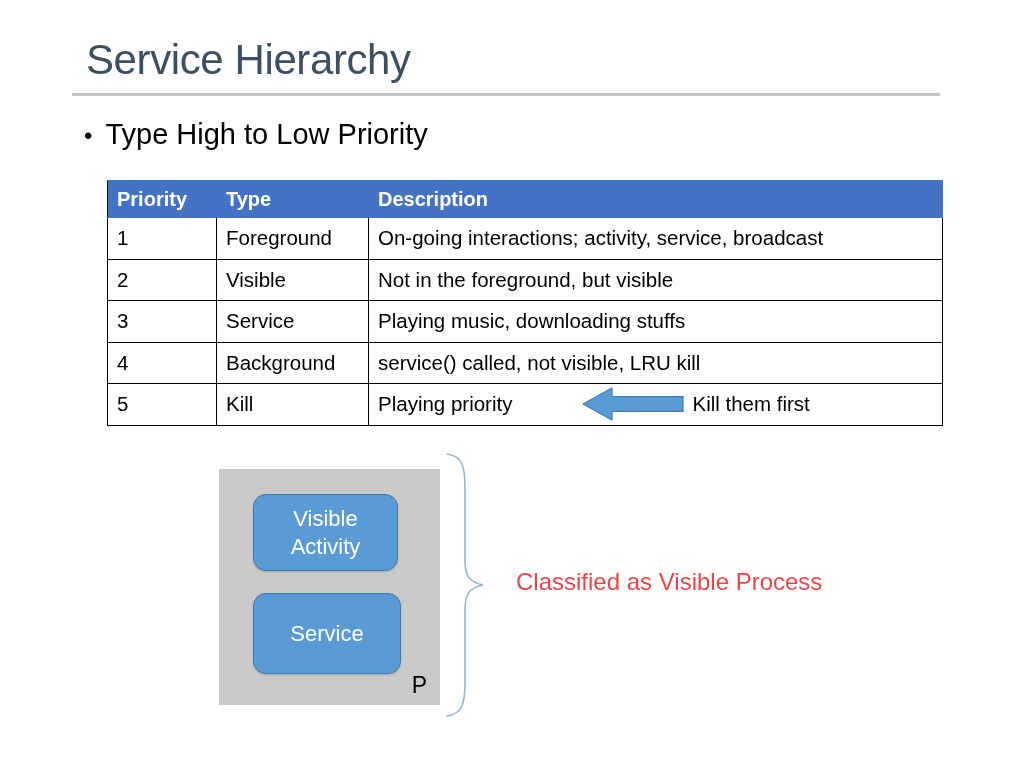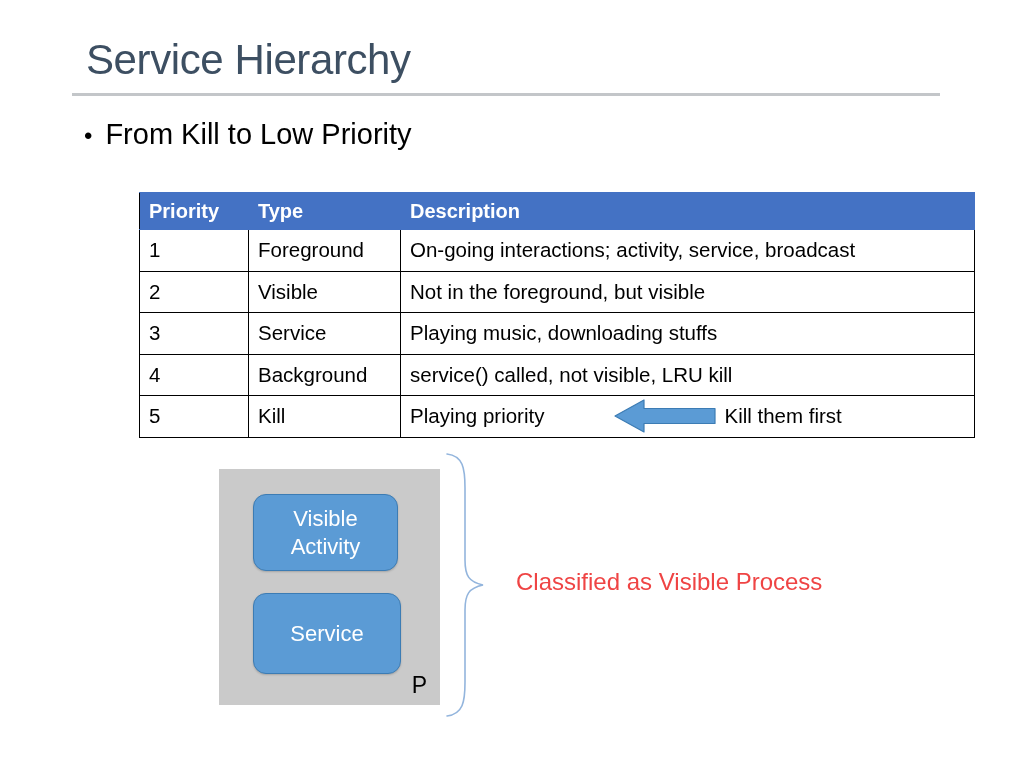--- a/index.html
+++ b/index.html
@@ -48,25 +48,24 @@
     font-size: 29px;
     color: #000;
     white-space: nowrap;
   }
   #bullet-line .dot { font-size: 24px; line-height: 1; }
 
   
   #priority-table {
     position: absolute;
     left: 107px;
-    top: 192px;
+    top: 180px;
     width: 835px;
     border-collapse: collapse;
     table-layout: fixed;
-    margin-left: 32px;
   }
   #priority-table col.c-priority { width: 109px; }
   #priority-table col.c-type     { width: 152px; }
   #priority-table col.c-desc     { width: 574px; }
 
   #priority-table th,
   #priority-table td {
     border: 1.6px solid #000000;
     padding: 3px 9px;
     font-size: 20.5px;
@@ -166,21 +165,21 @@
 </style>
 </head>
 <body>
 
 <div id="slide-title">Service Hierarchy</div>
 
 <div id="title-rule"></div>
 
 <div id="bullet-line">
   <span class="dot">•</span>
-  <span>From Kill to Low Priority</span>
+  <span>Type High to Low Priority</span>
 </div>
 
 <table id="priority-table">
   <colgroup>
     <col class="c-priority">
     <col class="c-type">
     <col class="c-desc">
   </colgroup>
   <thead>
     <tr>

